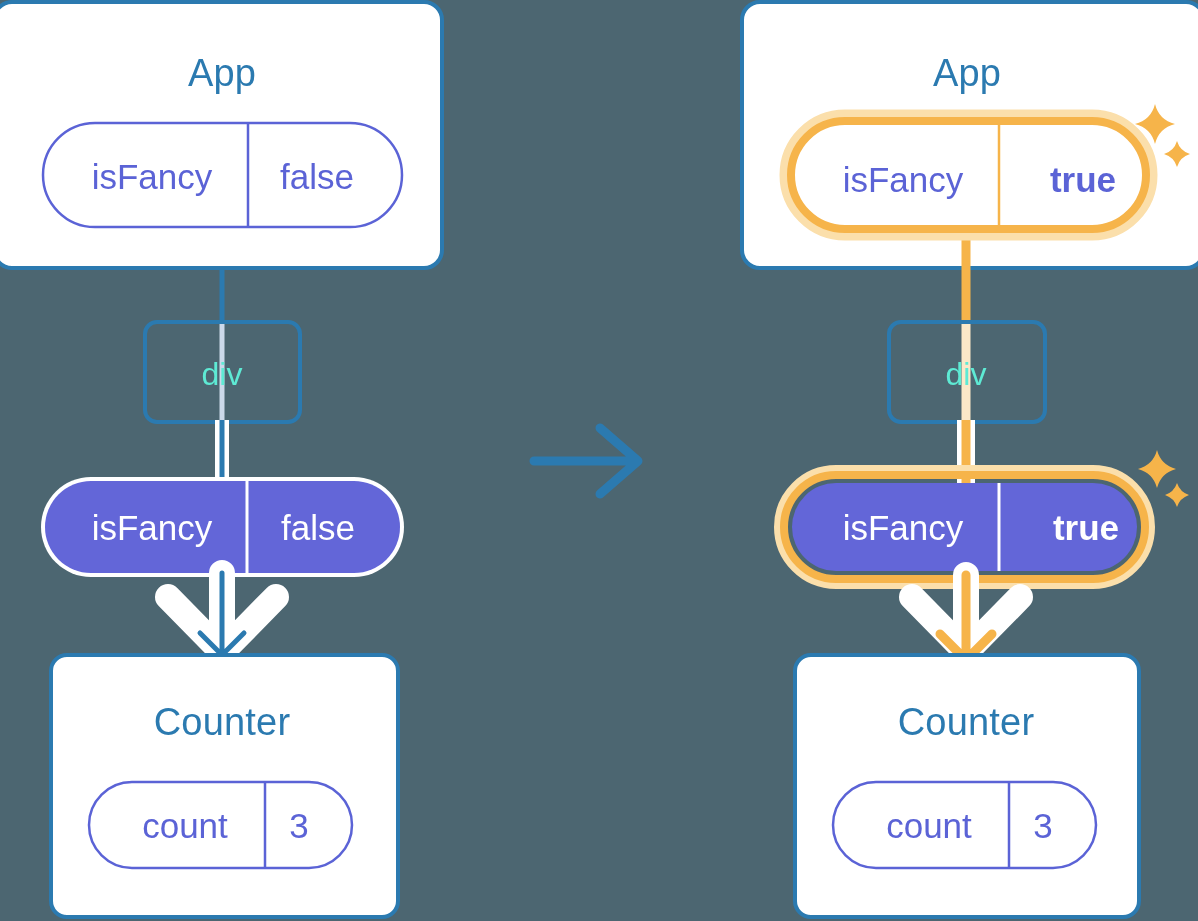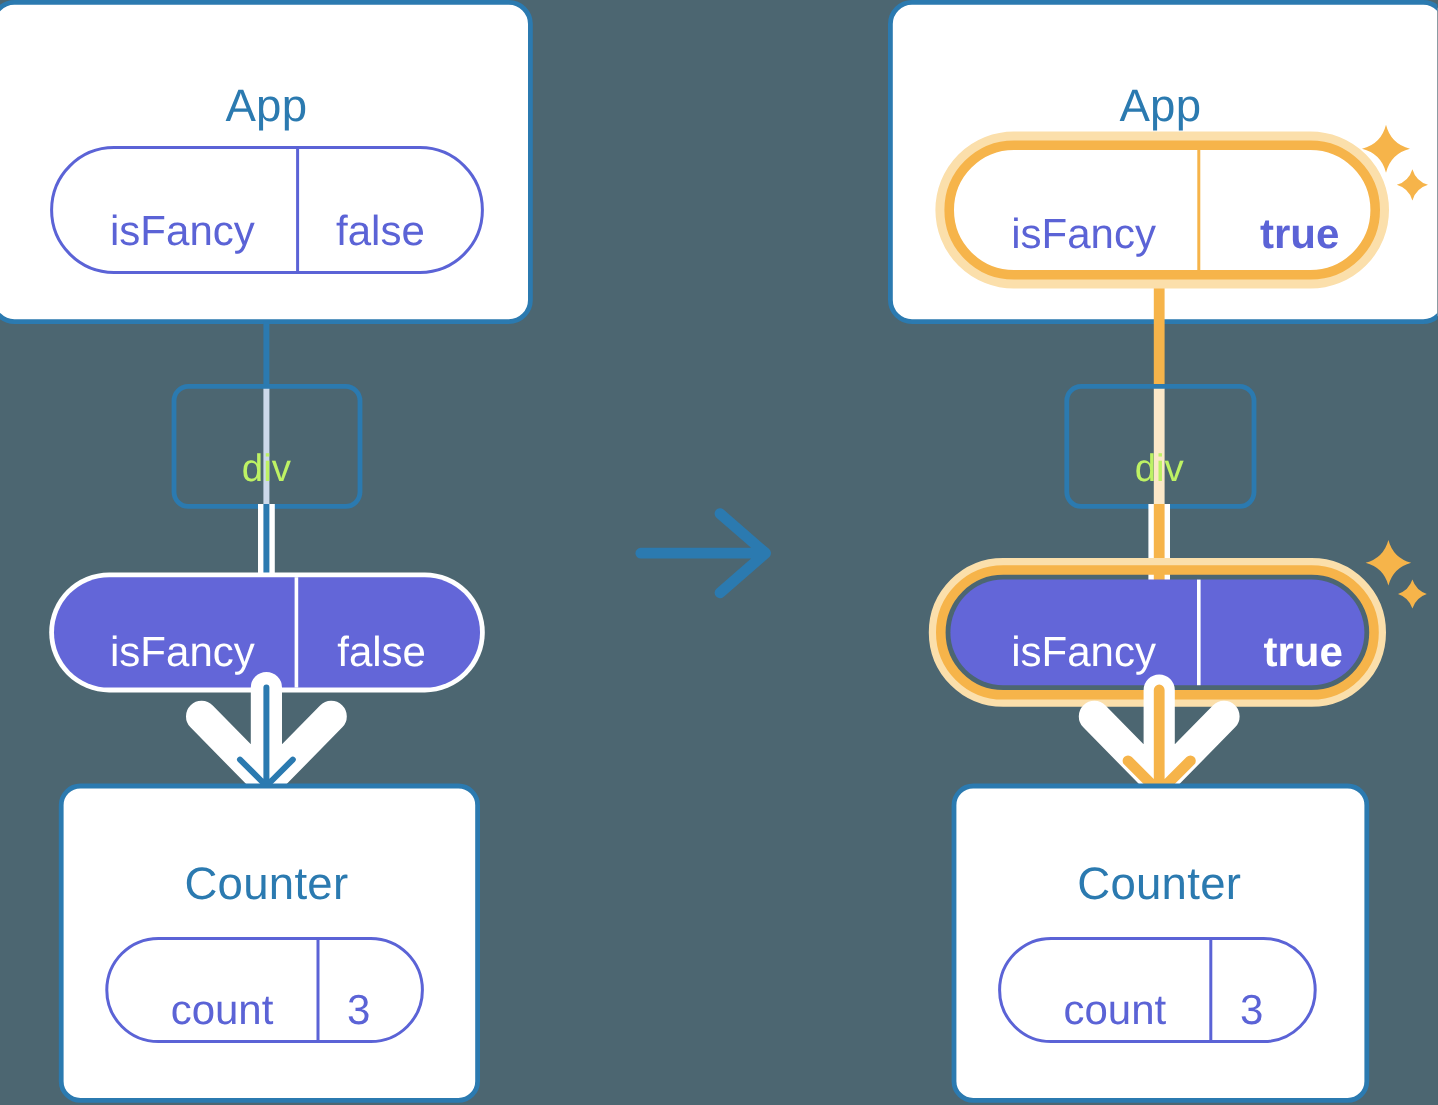--- a/index.html
+++ b/index.html
@@ -20,21 +20,21 @@
   }
   #stage svg.layer {
     position: absolute;
     left: 0;
     top: 0;
     width: 1198px;
     height: 921px;
   }
   .label-layer {
     position: absolute;
-    left: 0; top: 16px;
+    left: 0; top: 0;
     width: 1198px; height: 646px;
     pointer-events: none;
   }
   .txt {
     position: absolute;
     white-space: nowrap;
     text-align: center;
     transform: translate(-50%, -50%);
   }
   .title-txt {
@@ -48,21 +48,21 @@
   }
   .pill-txt-filled {
     color: #ffffff;
     font-size: 35px;
   }
   .pill-txt-bold {
     font-weight: bold;
     margin-left: 22px;
   }
   .box-txt {
-    color: #bef264;
+    color: #5eead4;
     font-size: 32px;
   }
 </style>
 </head>
 <body>
 
 <div id="stage">
 
   <svg class="layer" viewBox="0 0 1198 921">
     <defs>

